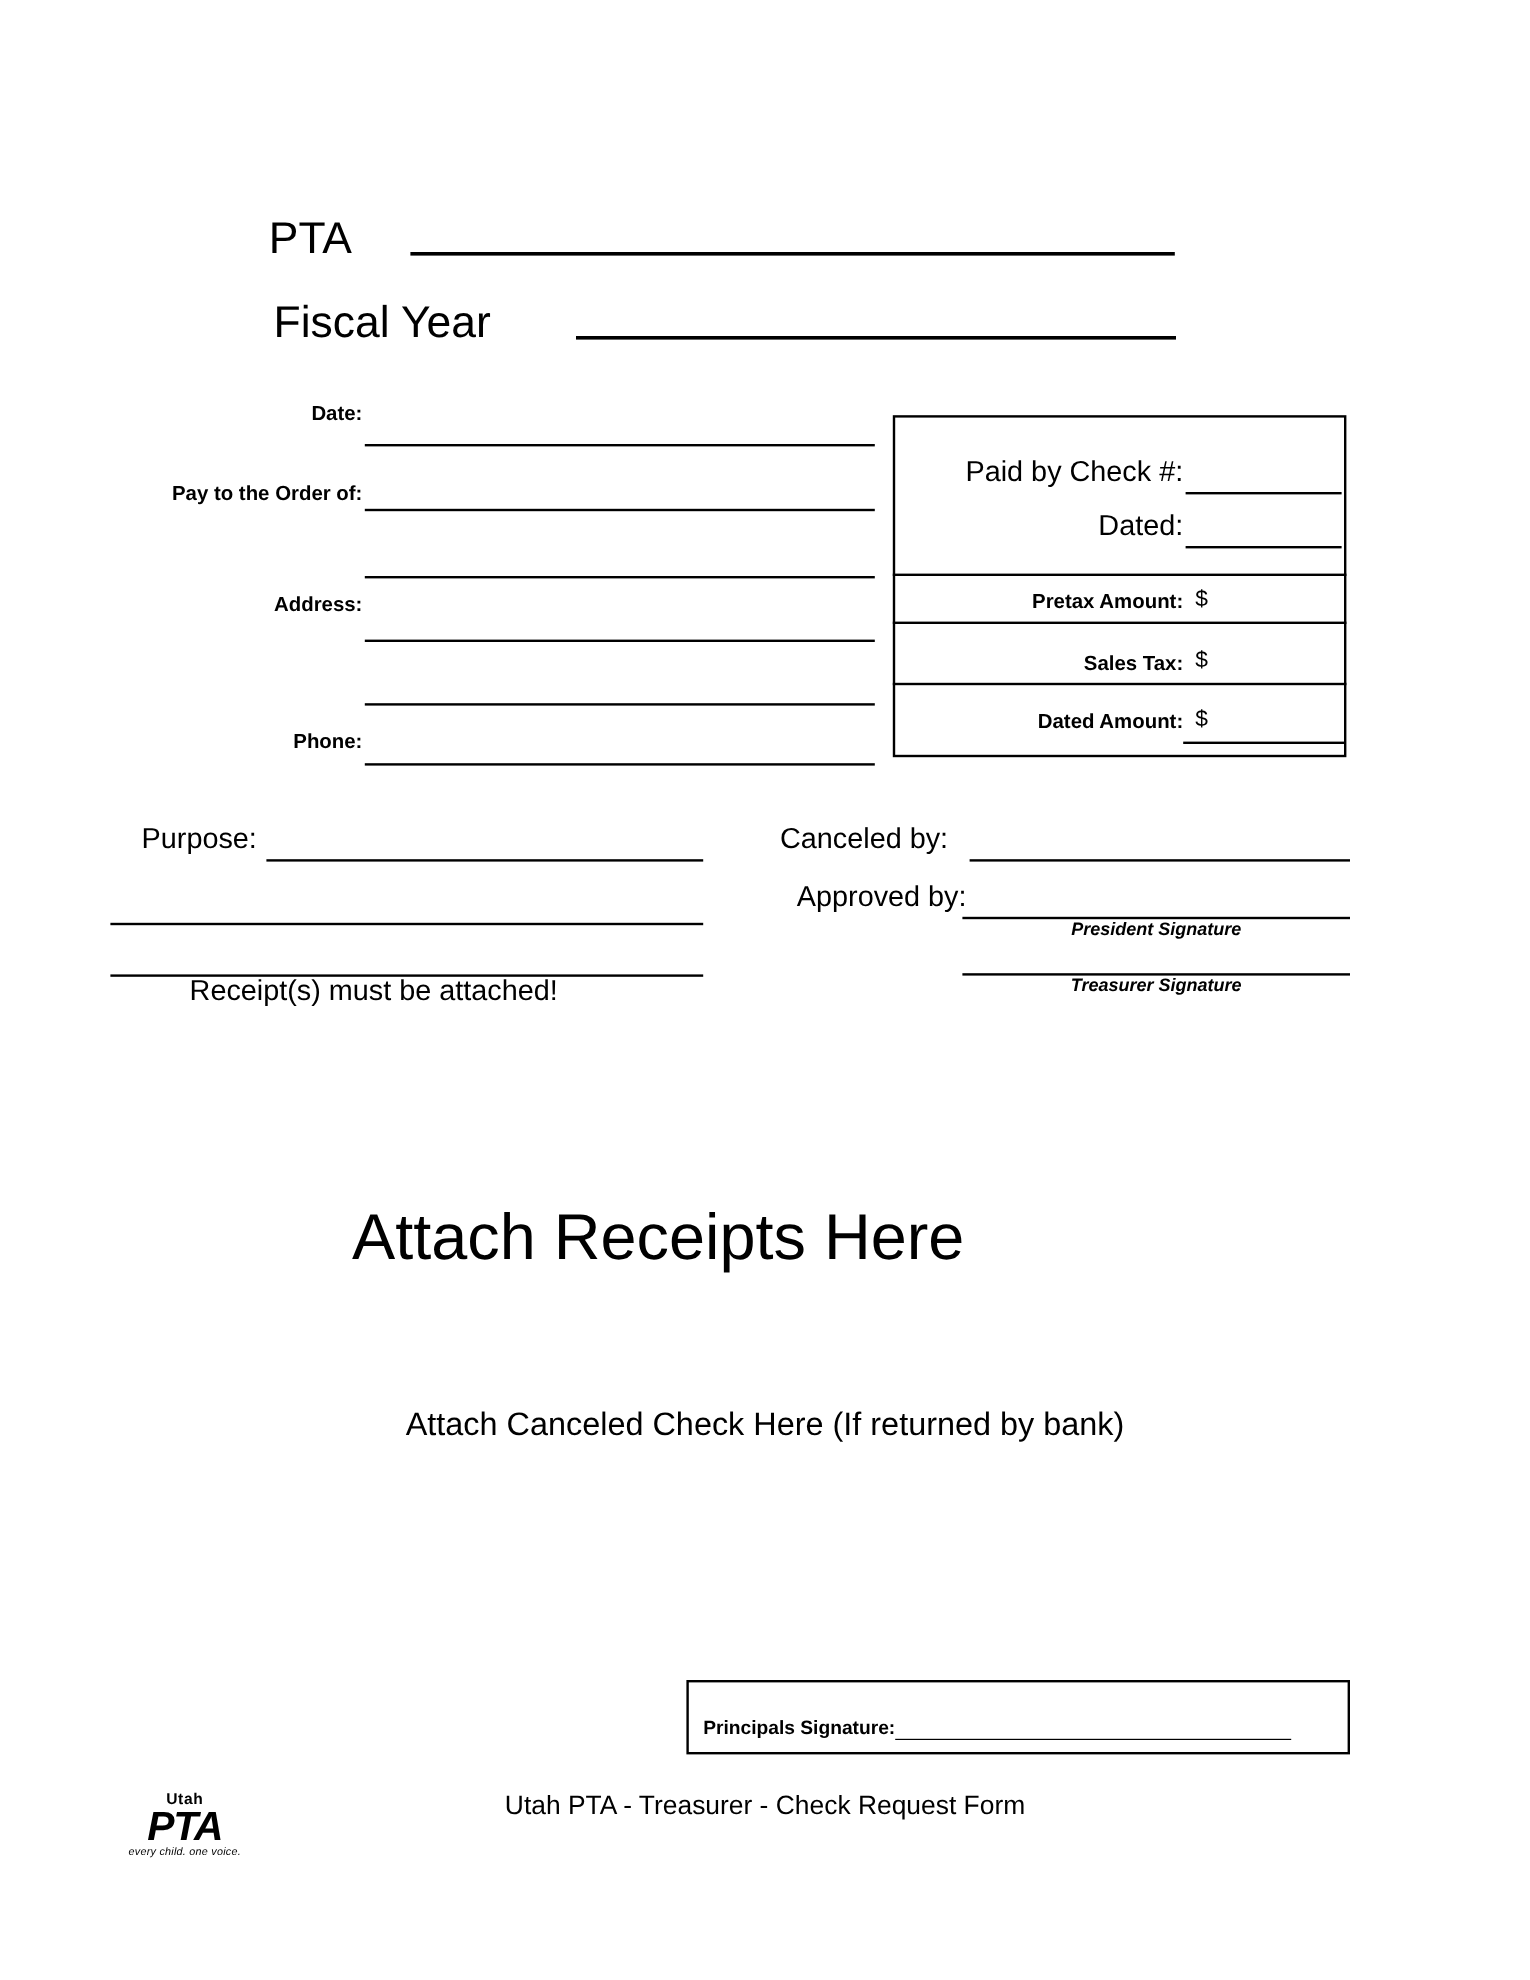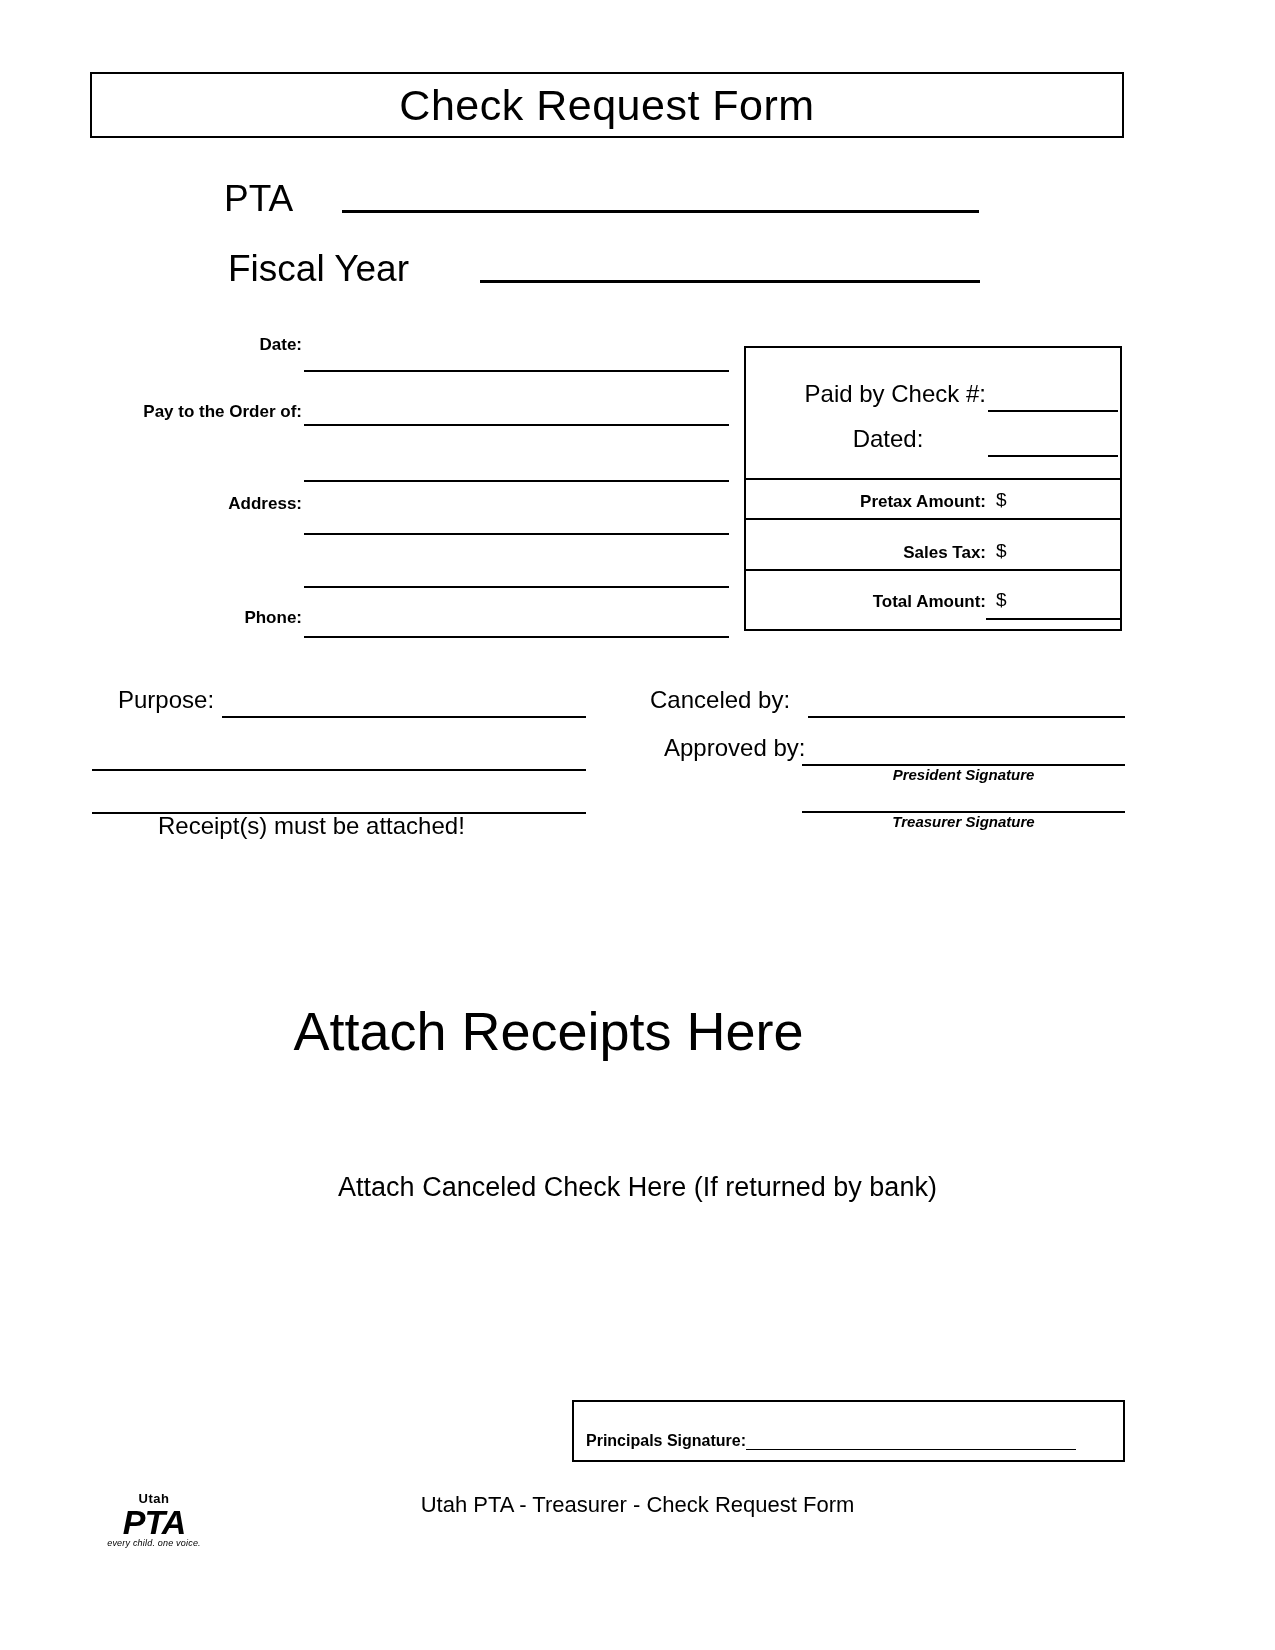--- a/index.html
+++ b/index.html
@@ -222,23 +222,20 @@
     font-size: 9px;
     font-style: italic;
     letter-spacing: 0.2px;
   }
 </style>
 </head>
 <body>
 
 <div class="page">
 
-  <div class="title-box">
-    <div class="title-text">Check Request Form</div>
-  </div>
 
   <div class="pta-label">PTA</div>
   <div class="pta-rule"></div>
 
   <div class="fy-label">Fiscal Year</div>
   <div class="fy-rule"></div>
 
   <div class="fl-label" style="left:130px; top:335px; width:172px;">Date:</div>
   <div class="fl-rule" style="left:304px; top:370px; width:425px;"></div>
 
@@ -253,34 +250,34 @@
   <div class="fl-rule" style="left:304px; top:586px; width:425px;"></div>
 
   <div class="fl-label" style="left:130px; top:608px; width:172px;">Phone:</div>
   <div class="fl-rule" style="left:304px; top:636px; width:425px;"></div>
 
   <div class="pay-box"></div>
 
   <div class="pb-label big" style="left:754px; top:380px; width:232px;">Paid by Check #:</div>
   <div class="pb-rule" style="left:988px; top:410px; width:130px;"></div>
 
-  <div class="pb-label big" style="left:772px; top:425px; width:232px;text-align:center;">Dated:</div>
+  <div class="pb-label big" style="left:754px; top:425px; width:232px;">Dated:</div>
   <div class="pb-rule" style="left:988px; top:455px; width:130px;"></div>
 
   <div class="pay-row-line" style="top:478px;"></div>
 
   <div class="pb-label" style="left:754px; top:492px; width:232px;">Pretax Amount:</div>
   <div class="dollar" style="left:996px; top:489px;">$</div>
   <div class="pay-row-line" style="top:518px;"></div>
 
   <div class="pb-label" style="left:754px; top:543px; width:232px;">Sales Tax:</div>
   <div class="dollar" style="left:996px; top:540px;">$</div>
   <div class="pay-row-line" style="top:569px;"></div>
 
-  <div class="pb-label" style="left:754px; top:592px; width:232px;">Total Amount:</div>
+  <div class="pb-label" style="left:754px; top:592px; width:232px;">Dated Amount:</div>
   <div class="dollar" style="left:996px; top:589px;">$</div>
   <div class="pb-rule" style="left:986px; top:618px; width:134px;"></div>
 
   <div class="blk-label" style="left:90px; top:686px;">Purpose:</div>
   <div class="blk-rule" style="left:222px; top:716px; width:364px;"></div>
   <div class="blk-rule" style="left:92px; top:769px; width:494px;"></div>
   <div class="blk-rule" style="left:92px; top:812px; width:494px;"></div>
   <div class="receipts-note">Receipt(s) must be attached!</div>
 
   <div class="blk-label" style="left:622px; top:686px;">Canceled by:</div>

